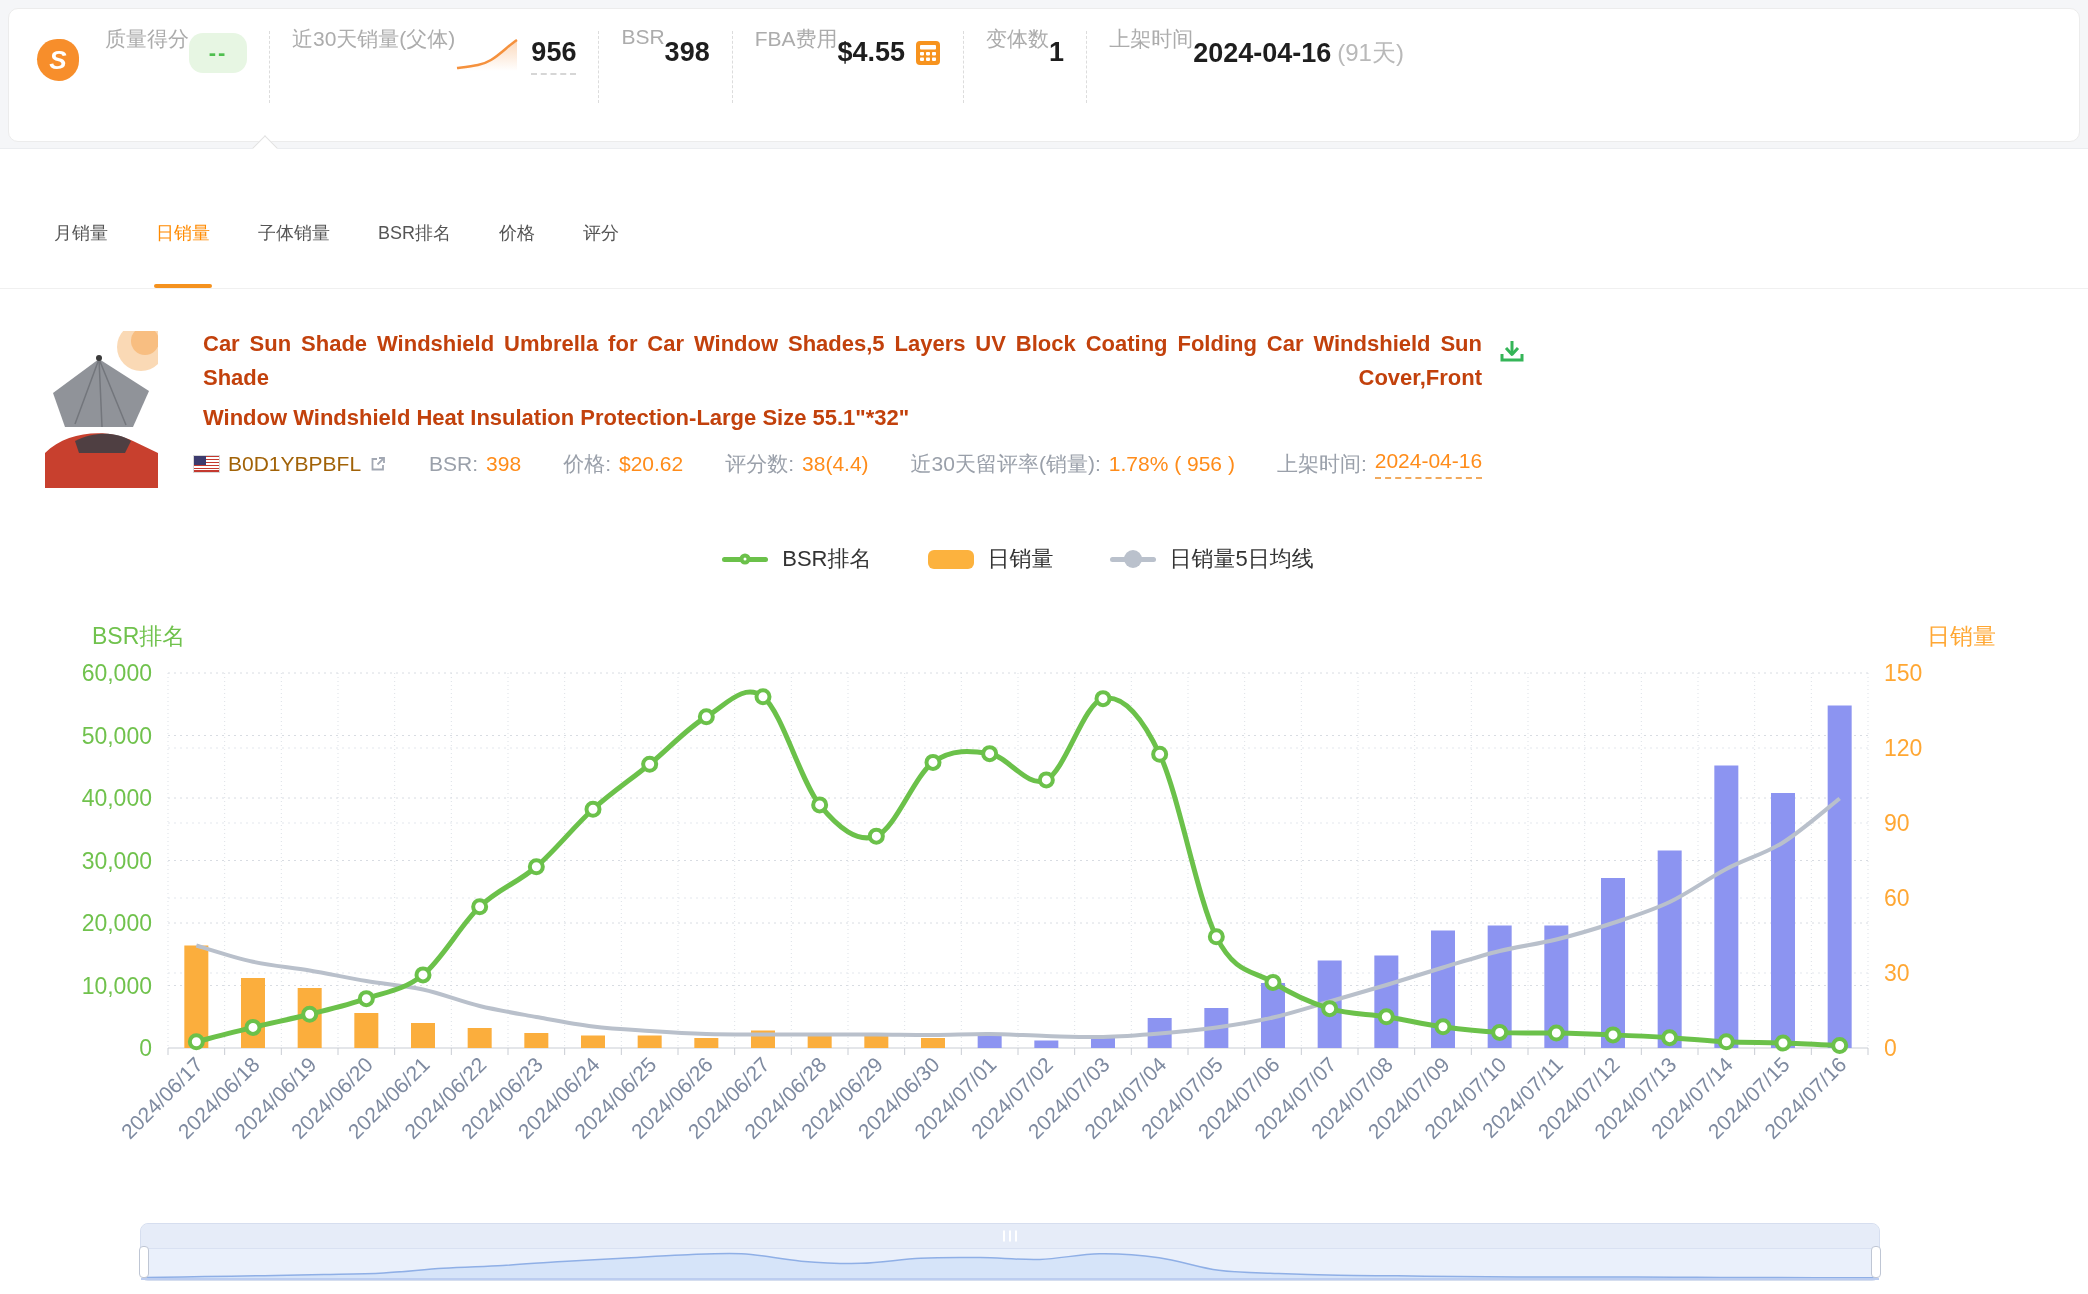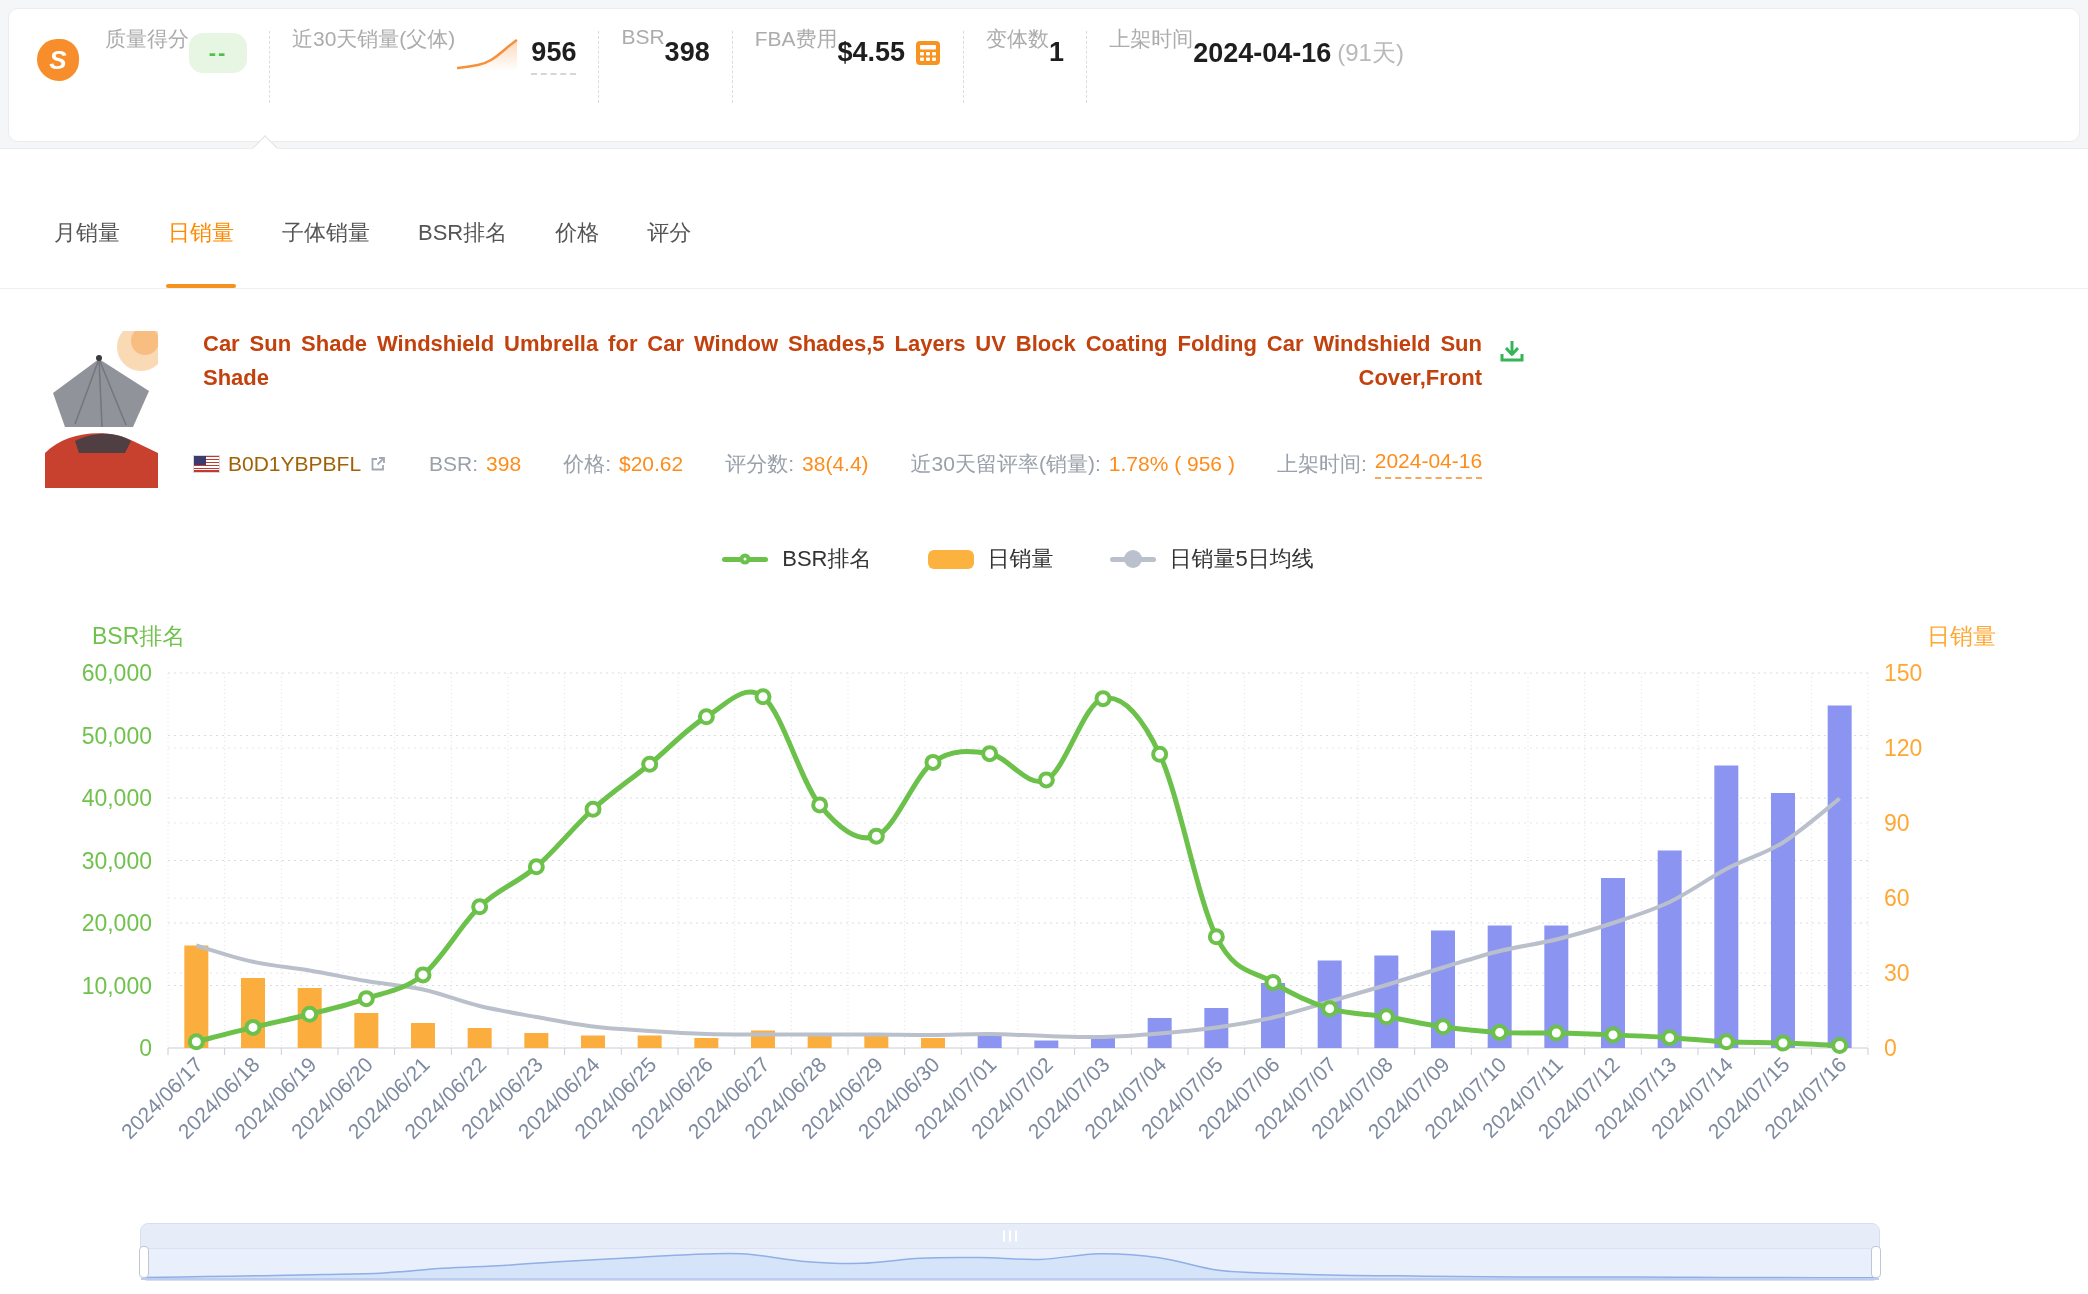--- a/index.html
+++ b/index.html
@@ -29,21 +29,21 @@
 
   
   .content-card { position:absolute; left:0; top:148px; width:2088px; height:1146px;
     background:#fff; border-top:1px solid #ebedf0; }
   .notch { position:absolute; left:256px; top:-10px; width:18px; height:18px; background:#fff;
     border-left:1px solid #e2e2e2; border-top:1px solid #e2e2e2; transform:rotate(45deg); }
 
   
   .tabs { display:flex; align-items:center; height:140px; padding:28px 0 0 30px;
     border-bottom:1px solid #f0f0f0; }
-  .tab { position:relative; padding:0 24px; font-size:22px; color:#555; height:100%;
+  .tab { position:relative; padding:0 24px; font-size:18px; color:#555; height:100%;
     display:flex; align-items:center; cursor:pointer; white-space:nowrap; }
   .tab.active { color:#ff8a00; }
   .tab.active::after { content:""; position:absolute; left:22px; right:22px; bottom:0;
     height:4px; background:#f5921e; border-radius:2px; }
 
   
   .prod-img { position:absolute; left:45px; top:182px; width:113px; height:157px; cursor:pointer; }
   .prod-title { position:absolute; left:203px; top:178px; width:1279px;
     font-size:22px; line-height:34px; font-weight:bold; color:#c2410c; }
   .title-l1 { text-align:justify; text-align-last:justify; }
@@ -179,20 +179,21 @@
       <circle cx="100" cy="10" r="14" fill="#f6b26b" opacity="0.7"></circle>
       <path d="M8,62 L54,28 L104,60 L88,96 L20,96 Z" fill="#909399"></path>
       <path d="M54,28 L30,93 M54,28 L57,96 M54,28 L81,94" stroke="#73767c" stroke-width="1.5" fill="none"></path>
       <circle cx="54" cy="27" r="3" fill="#3a3a3a"></circle>
       <path d="M0,122 C22,100 62,97 88,110 L113,122 L113,157 L0,157 Z" fill="#c8402e"></path>
       <path d="M30,110 C50,100 72,101 86,110 L80,122 L34,122 Z" fill="#3a3f45" opacity="0.85"></path>
     </svg>
 
     <div class="prod-title">
       <div class="title-l1">Car Sun Shade Windshield Umbrella for Car Window Shades,5 Layers UV Block Coating Folding Car Windshield Sun Shade Cover,Front</div>
+      <div class="title-l2">Window Windshield Heat Insulation Protection-Large Size 55.1"*32"</div>
     </div>
 
     <svg class="download-btn" viewBox="0 0 28 28">
       <path d="M14,4 L14,16" stroke="#35b558" stroke-width="3" fill="none"></path>
       <path d="M8,11 L14,17.5 L20,11" stroke="#35b558" stroke-width="3" fill="none" stroke-linejoin="round"></path>
       <path d="M4,17 L4,23 L24,23 L24,17" stroke="#35b558" stroke-width="3" fill="none"></path>
     </svg>
 
     <div class="prod-info">
       <div class="info-item">

